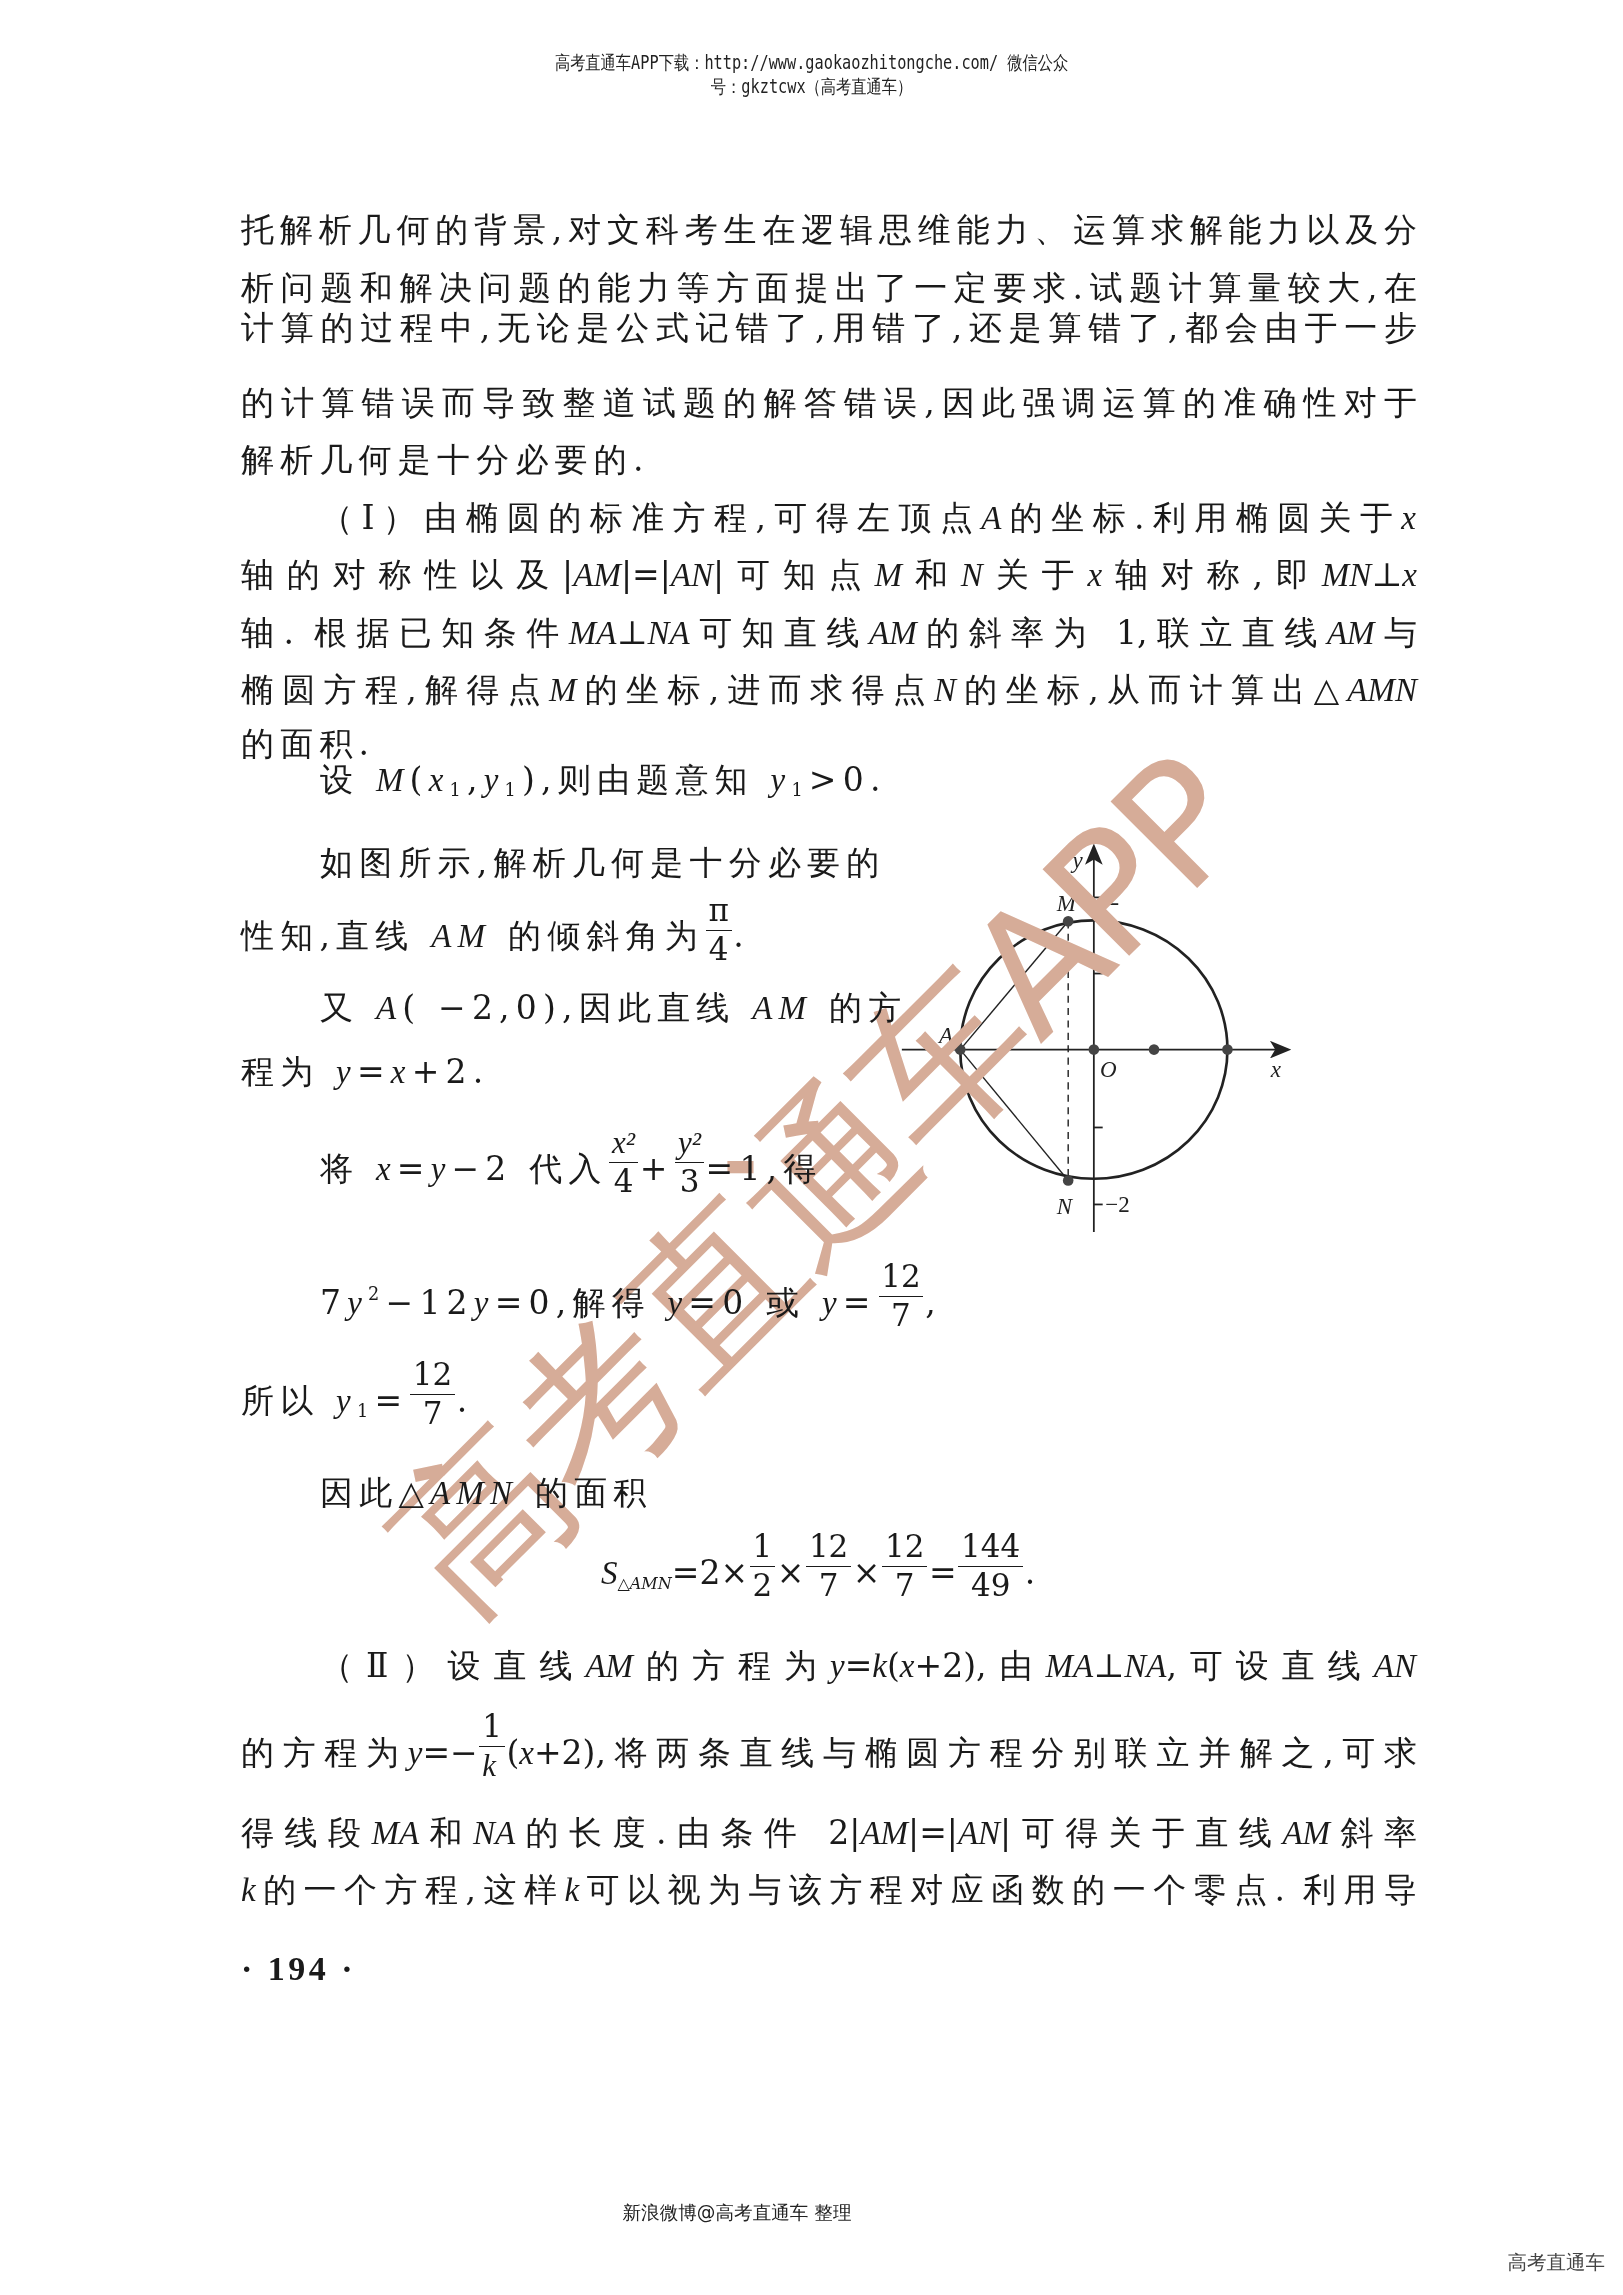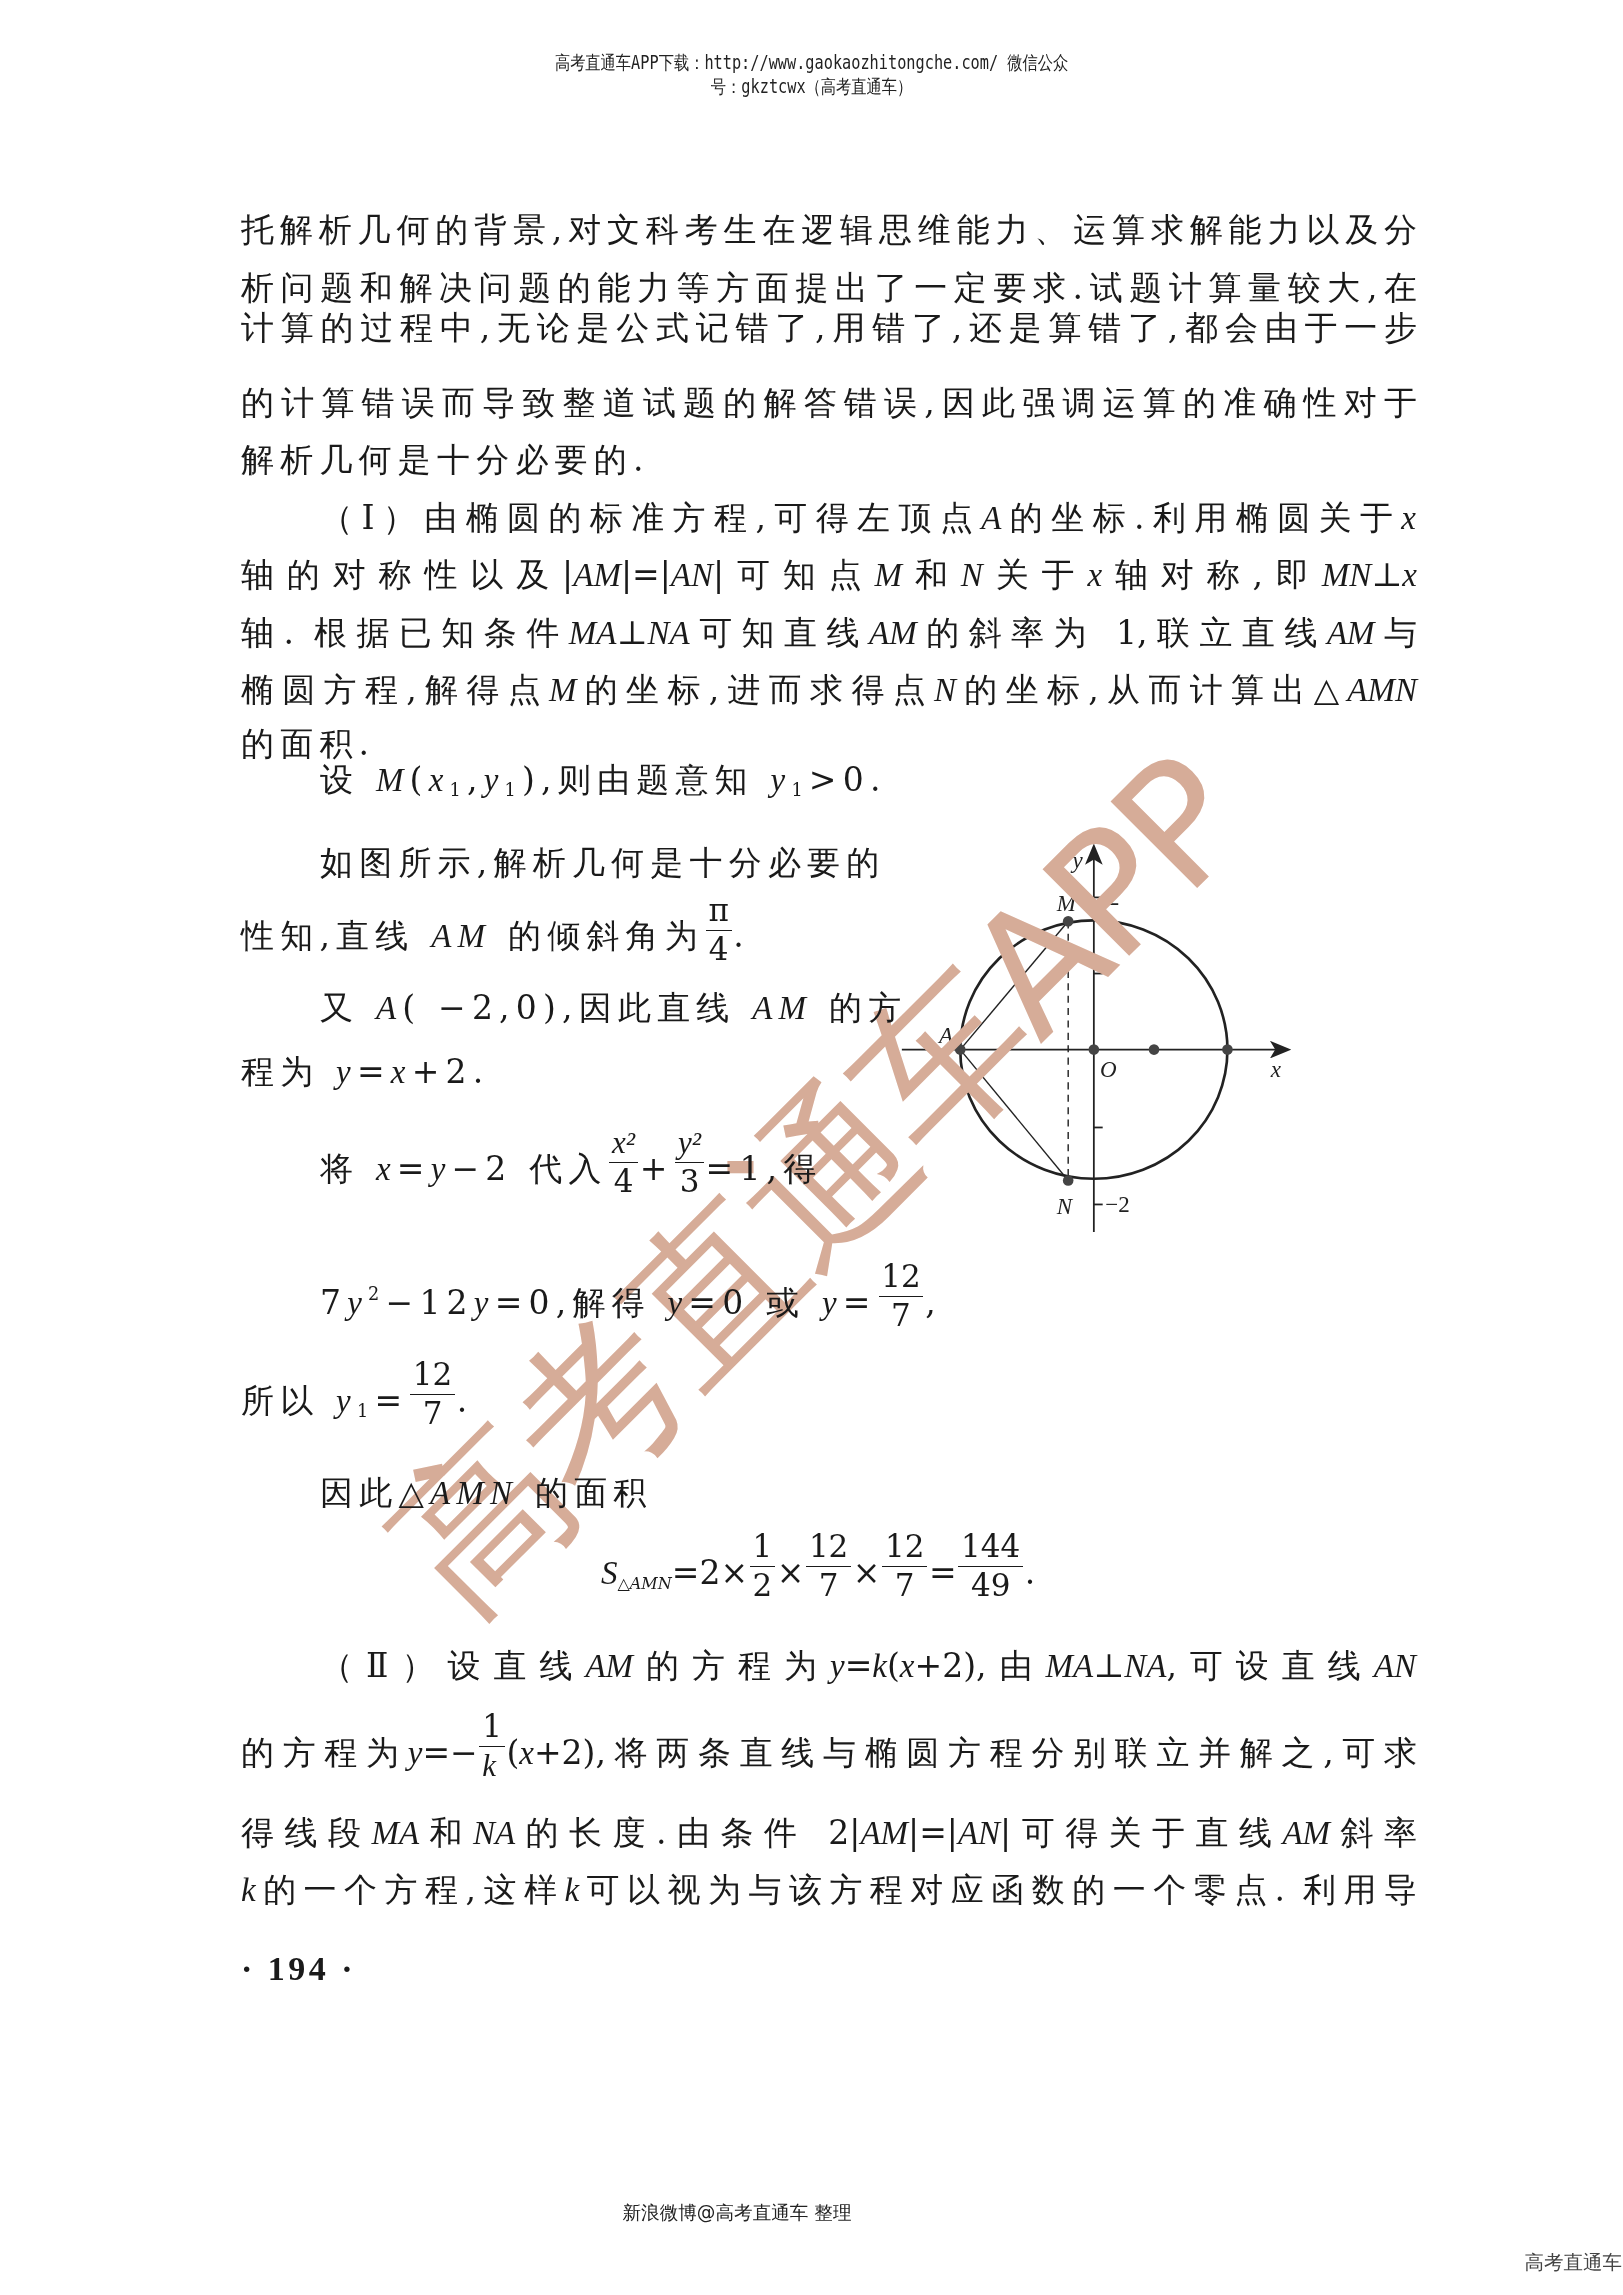--- a/index.html
+++ b/index.html
@@ -21,21 +21,21 @@
   sup { font-size: 17.7px; vertical-align: 14px; }
   .wm { position: absolute; left: 818px; top: 1185px; z-index: 1;
         transform: translate(-50%, -50%) rotate(-45deg);
         font-family: "DejaVu Sans", sans-serif; font-size: 168px; color: #d6ac98;
         white-space: nowrap; font-weight: normal; letter-spacing: -5.3px; line-height: 1; }
   .fig { position: absolute; left: 893px; top: 831px; z-index: 0; }
   .pageno { position: absolute; left: 241px; top: 1950px; font-size: 34px; font-weight: bold;
             font-family: "Liberation Serif", serif; letter-spacing: 3.5px; }
   .foot { position: absolute; left: 0; width: 1474px; top: 2200px; text-align: center;
           font-family: "DejaVu Sans", sans-serif; font-size: 18.6px; color: #222; }
-  .corner { position: absolute; right: 1px; top: 2249px; font-family: "DejaVu Sans", sans-serif;
+  .corner { position: absolute; right: 18px; top: 2249px; font-family: "DejaVu Sans", sans-serif;
             font-size: 19.5px; color: #444; }
 </style>
 </head>
 <body>
 
 <div class="hdr" style="top:50px;">高考直通车APP下载：http://www.gaokaozhitongche.com/ 微信公众</div>
 <div class="hdr" style="top:74px;">号：gkztcwx（高考直通车）</div>
 
 <div class="wm">高考直通车APP</div>
 

